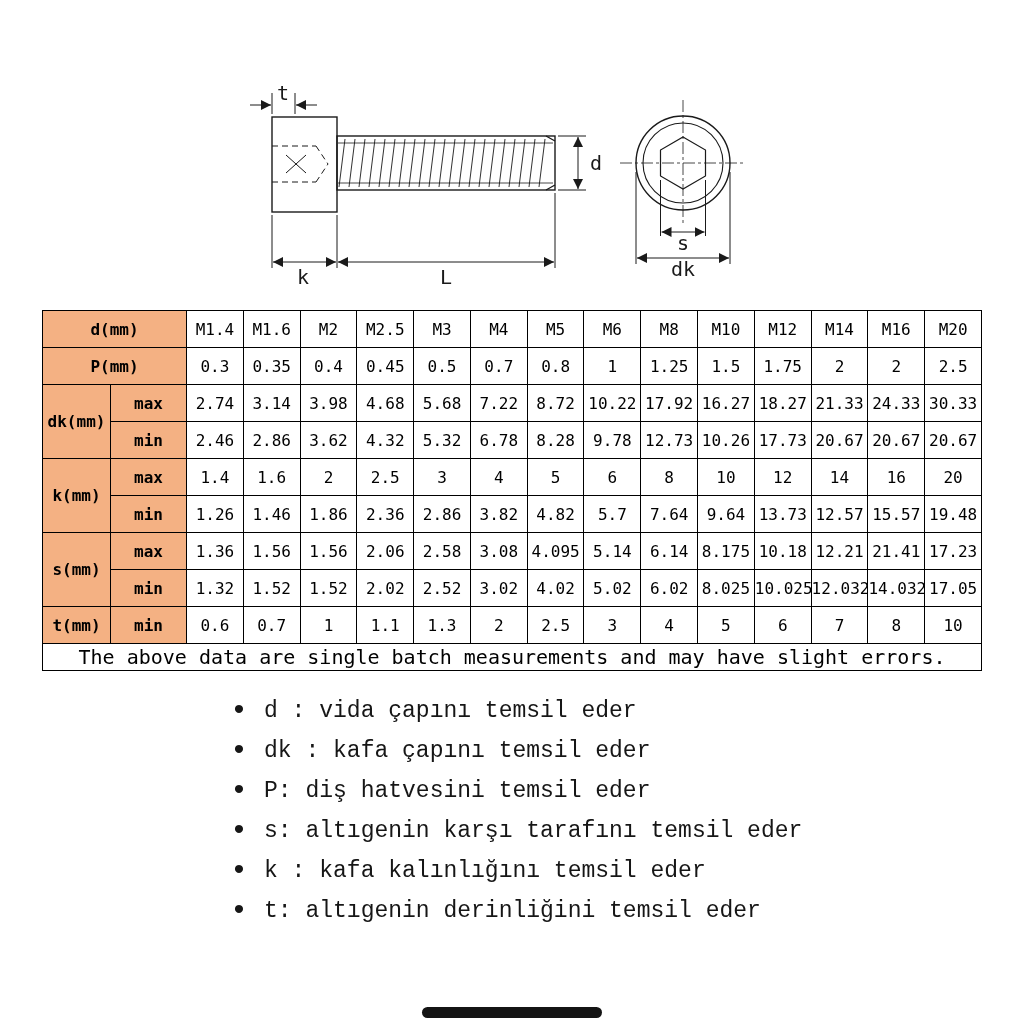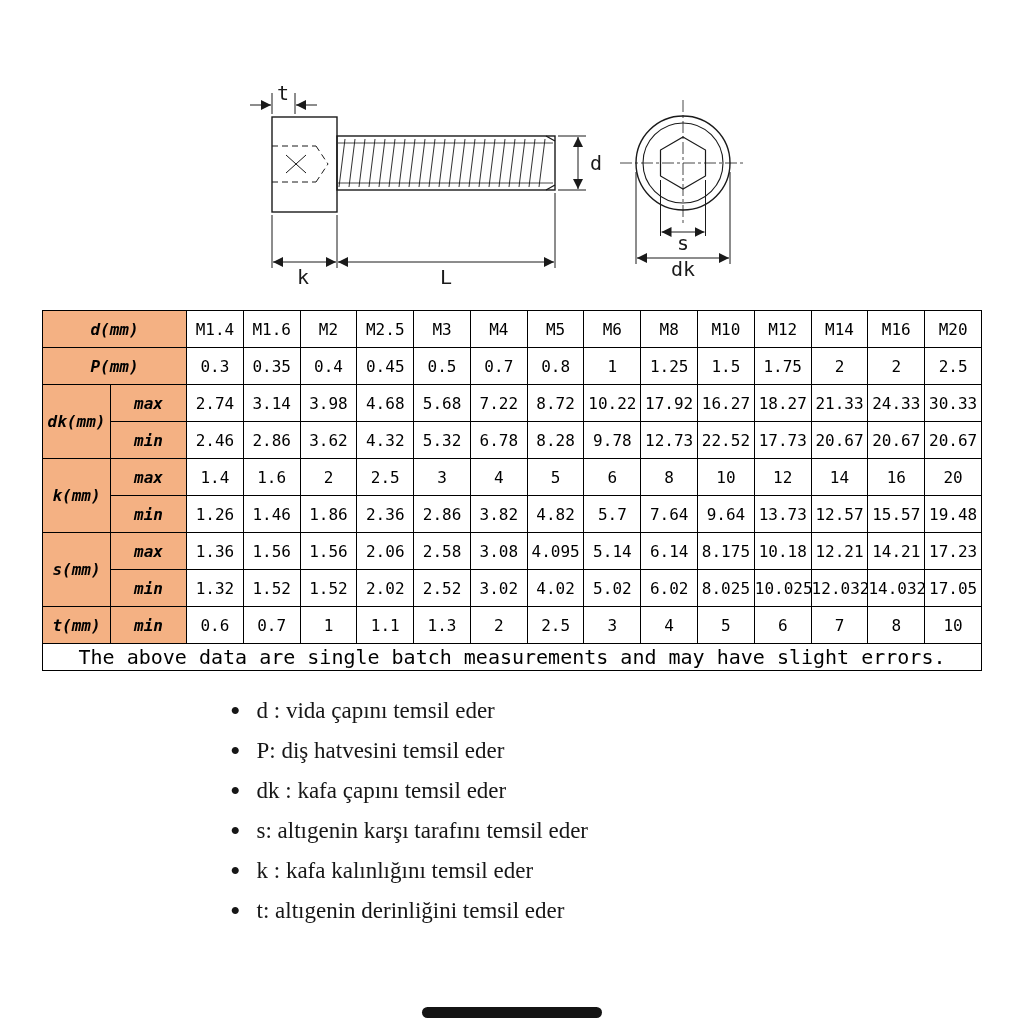--- a/index.html
+++ b/index.html
@@ -26,30 +26,29 @@
     text-align: center;
     vertical-align: middle;
     height: 37px;
     font-size: 16px;
     overflow: hidden;
     white-space: nowrap;
   }
   .spec-table th {
     background: var(--header-color, #f4b183);
     font-weight: bold;
-    font-style: italic;
   }
   .spec-table td { background: #fff; font-weight: normal; }
   .spec-table td.footer-cell { height: 27px; font-size: 20px; }
 
   .legend {
     position: absolute;
     top: 698px; left: 230px;
     list-style: none;
-    font-family: Liberation Serif, serif;
+    font-family: Liberation Mono, monospace;
   }
   .legend li {
     display: flex;
     align-items: center;
     font-size: 23px;
     color: #161616;
     margin-bottom: 14px;
     line-height: 26px;
   }
   .legend li::before {
@@ -216,21 +215,21 @@
         <th>min</th>
         <td>2.46</td>
         <td>2.86</td>
         <td>3.62</td>
         <td>4.32</td>
         <td>5.32</td>
         <td>6.78</td>
         <td>8.28</td>
         <td>9.78</td>
         <td>12.73</td>
-        <td>22.52</td>
+        <td>10.26</td>
         <td>17.73</td>
         <td>20.67</td>
         <td>20.67</td>
         <td>20.67</td>
       </tr>
       <tr>
         <th rowspan="2">k(mm)</th>
         <th>max</th>
         <td>1.4</td>
         <td>1.6</td>
@@ -272,21 +271,21 @@
         <td>1.56</td>
         <td>2.06</td>
         <td>2.58</td>
         <td>3.08</td>
         <td>4.095</td>
         <td>5.14</td>
         <td>6.14</td>
         <td>8.175</td>
         <td>10.18</td>
         <td>12.21</td>
-        <td>14.21</td>
+        <td>21.41</td>
         <td>17.23</td>
       </tr>
       <tr>
         <th>min</th>
         <td>1.32</td>
         <td>1.52</td>
         <td>1.52</td>
         <td>2.02</td>
         <td>2.52</td>
         <td>3.02</td>
@@ -318,20 +317,20 @@
         <td>10</td>
       </tr>
       <tr>
         <td colspan="16" class="footer-cell">The above data are single batch measurements and may have slight errors.</td>
       </tr>
     </tbody>
 </table>
 
 <ul class="legend">
     <li>d : vida çapını temsil eder</li>
+    <li>dk : kafa çapını temsil eder</li>
     <li>P: diş hatvesini temsil eder</li>
-    <li>dk : kafa çapını temsil eder</li>
     <li>s: altıgenin karşı tarafını temsil eder</li>
     <li>k : kafa kalınlığını temsil eder</li>
     <li>t: altıgenin derinliğini temsil eder</li>
   </ul>
 
 <div class="bottom-pill"></div>
 
 </body></html>

